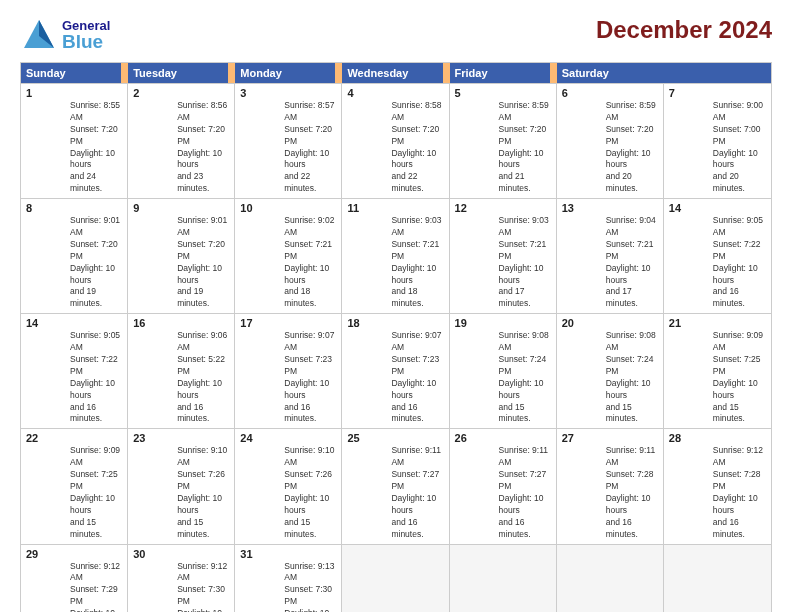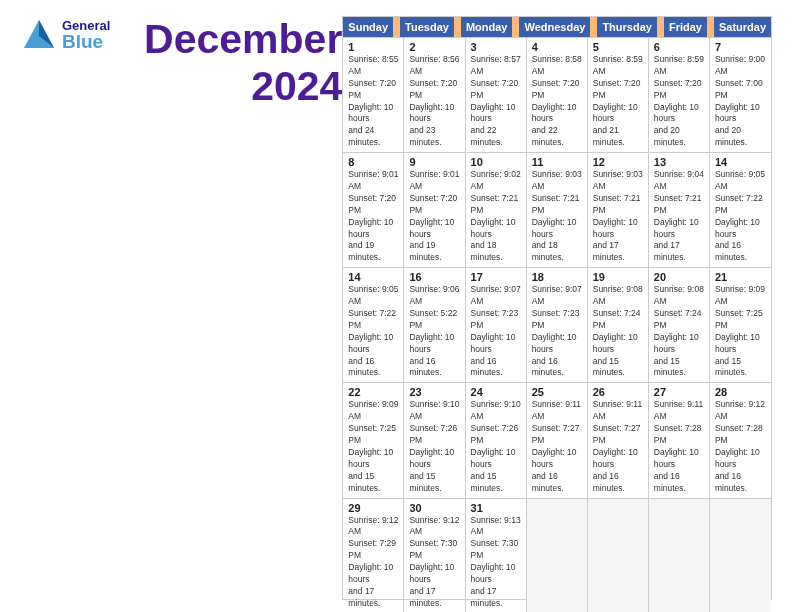--- a/index.html
+++ b/index.html
@@ -8,21 +8,21 @@
       background: #fff;
       width: 792px;
       height: 612px;
       overflow: hidden;
     }
     .page {
       width: 792px;
       height: 612px;
       padding: 16px 20px 12px 20px;
       display: flex;
-      flex-direction: row;
+      flex-direction: column;
     }
     .header {
       display: flex;
       justify-content: space-between;
       align-items: flex-start;
       margin-bottom: 8px;
     }
     .logo {
       display: flex;
       align-items: center;
@@ -40,23 +40,23 @@
       display: flex;
       flex-direction: column;
       line-height: 1;
     }
     .logo-general { font-size: 13px; font-weight: bold; color: #1a1a8c; }
     .logo-blue { font-size: 19px; font-weight: bold; color: #4a9fd4; }
     .header-right {
       text-align: right;
     }
     .month-title {
-      font-size: 41px;
+      font-size: 24px;
       font-weight: bold;
-      color: #4c1d95;
+      color: #7f1d1d;
     }
     .location-title {
       font-size: 14px;
       color: #444;
     }
     .calendar {
       flex: 1;
       display: flex;
       flex-direction: column;
       border: 1px solid #ccc;
@@ -99,20 +99,21 @@
     .cell-day {
       font-size: 11px;
       font-weight: bold;
       color: #222;
       margin-bottom: 1px;
     }
     .cell-info {
       font-size: 8.5px;
       line-height: 1.4;
       color: #333;
+      margin-left: 44px;
     }
   </style>
 </head>
 <body>
 
 <div class="page">
   <div class="header">
     <div class="logo">
       <div class="logo-icon">
         <svg width="38" height="38" viewBox="0 0 38 38">
@@ -129,21 +130,20 @@
       <div class="month-title">December 2024</div>
     </div>
   </div>
 
   <div class="calendar">
     <div class="calendar-header">
     <div class="calendar-header-cell">Sunday</div>
         <div class="calendar-header-cell">Tuesday</div>
         <div class="calendar-header-cell">Monday</div>
         <div class="calendar-header-cell">Wednesday</div>
-        <div class="calendar-header-cell">Thursday</div>
         <div class="calendar-header-cell">Friday</div>
         <div class="calendar-header-cell">Saturday</div>
       </div>
     <div class="calendar-body">
     <div class="calendar-row">
           <div class="calendar-cell">
             <div class="cell-day">1</div>
             <div class="cell-info" style="white-space: pre-line;">Sunrise: 8:55 AM
 Sunset: 7:20 PM
 Daylight: 10 hours

